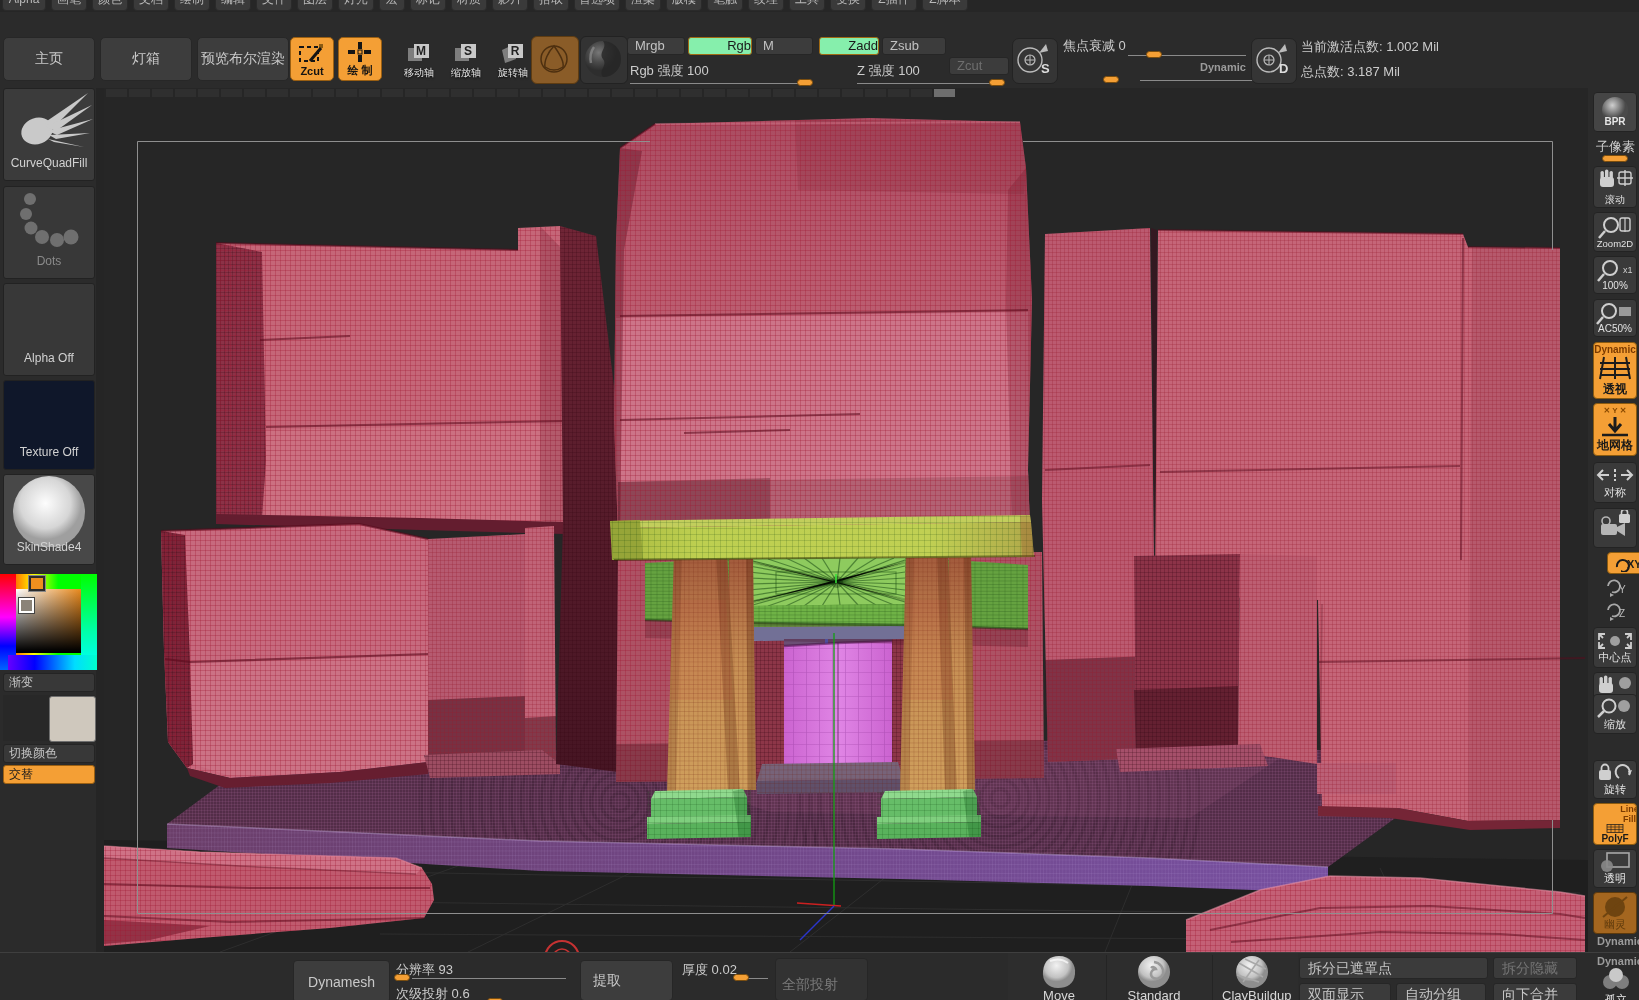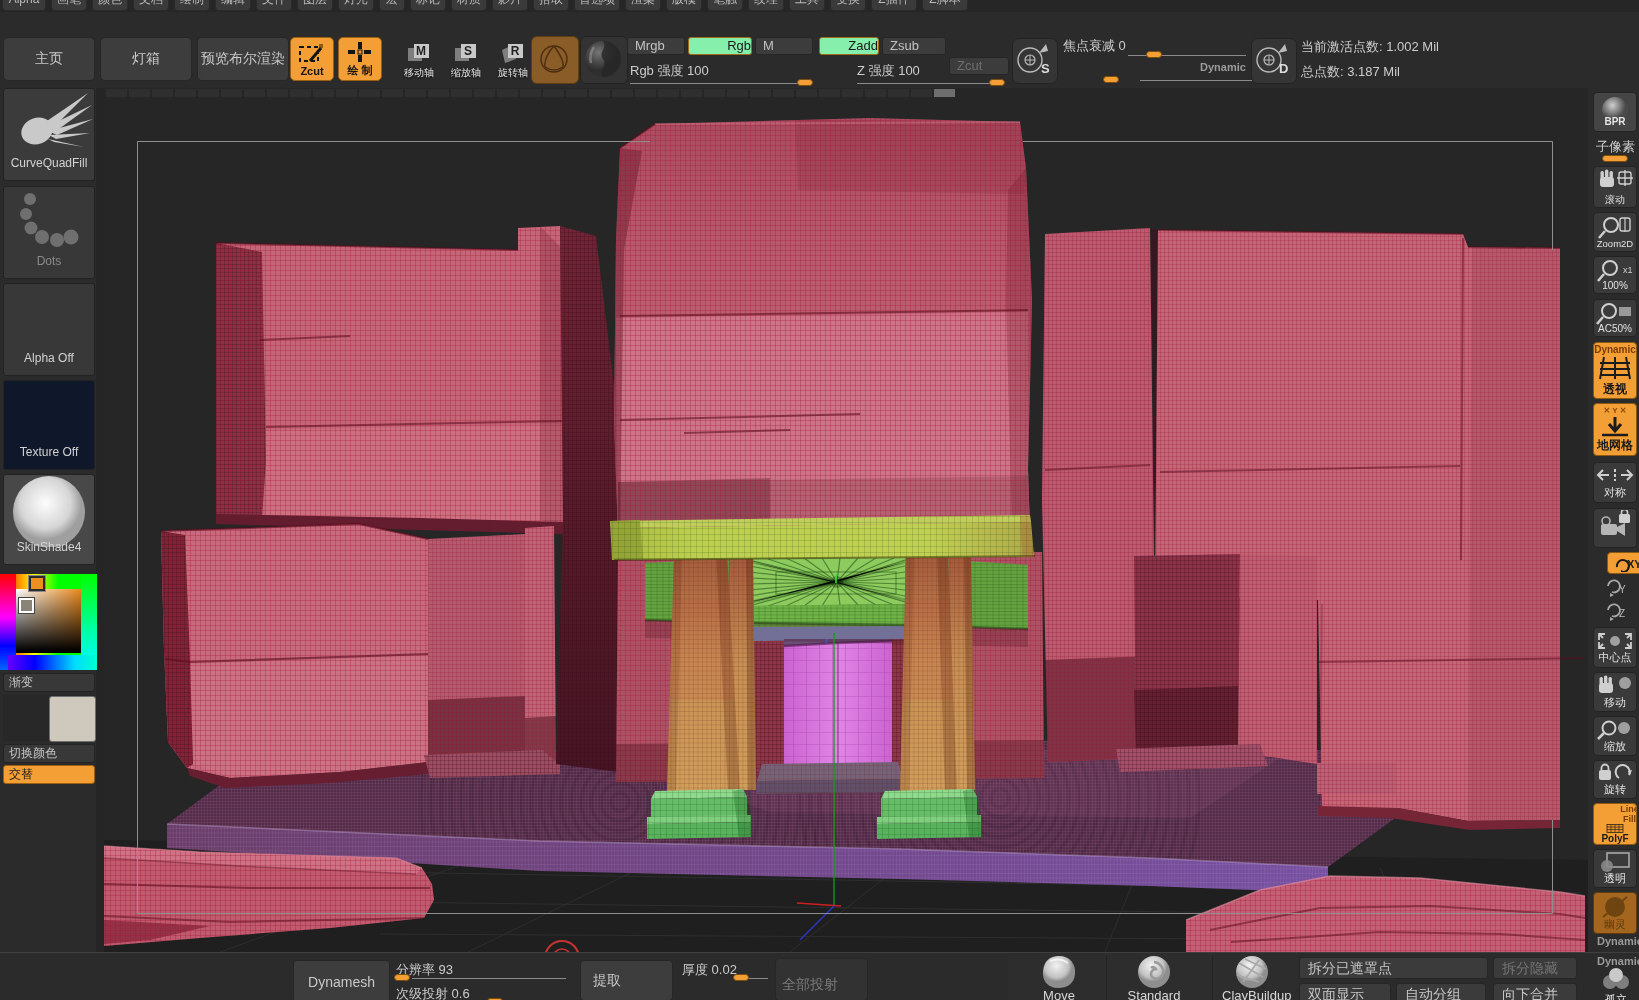--- a/index.html
+++ b/index.html
@@ -725,21 +725,21 @@
         <g fill="#cfcfcf">
           <rect x="4" y="8" width="14" height="10" rx="3"></rect>
           <rect x="4.5" y="2" width="3.4" height="8" rx="1.6"></rect>
           <rect x="9" y="0.5" width="3.4" height="9" rx="1.6"></rect>
           <rect x="13.5" y="2" width="3.4" height="8" rx="1.6"></rect>
         </g>
         <circle cx="30" cy="8" r="6" fill="#9f9f9f"></circle>
       </svg>
       <div style="font-size:11px;color:#e2e2e2;margin-top:-2px;">移动</div>
     </div>
-  <div class="rb" style="top:628px;height:40px;">
+  <div class="rb" style="top:606px;height:40px;">
       <svg width="40" height="22" viewBox="0 0 40 22">
         <circle cx="14" cy="9" r="6.5" fill="none" stroke="#cfcfcf" stroke-width="2"></circle>
         <path d="M9 14 L3 20" stroke="#cfcfcf" stroke-width="2.5"></path>
         <circle cx="29" cy="9" r="6" fill="#9f9f9f"></circle>
       </svg>
       <div style="font-size:11px;color:#e2e2e2;margin-top:-2px;">缩放</div>
     </div>
   <div class="rb" style="top:672px;height:39px;">
       <svg width="40" height="22" viewBox="0 0 40 22">
         <rect x="4" y="8" width="12" height="10" rx="2" fill="#cfcfcf"></rect>

